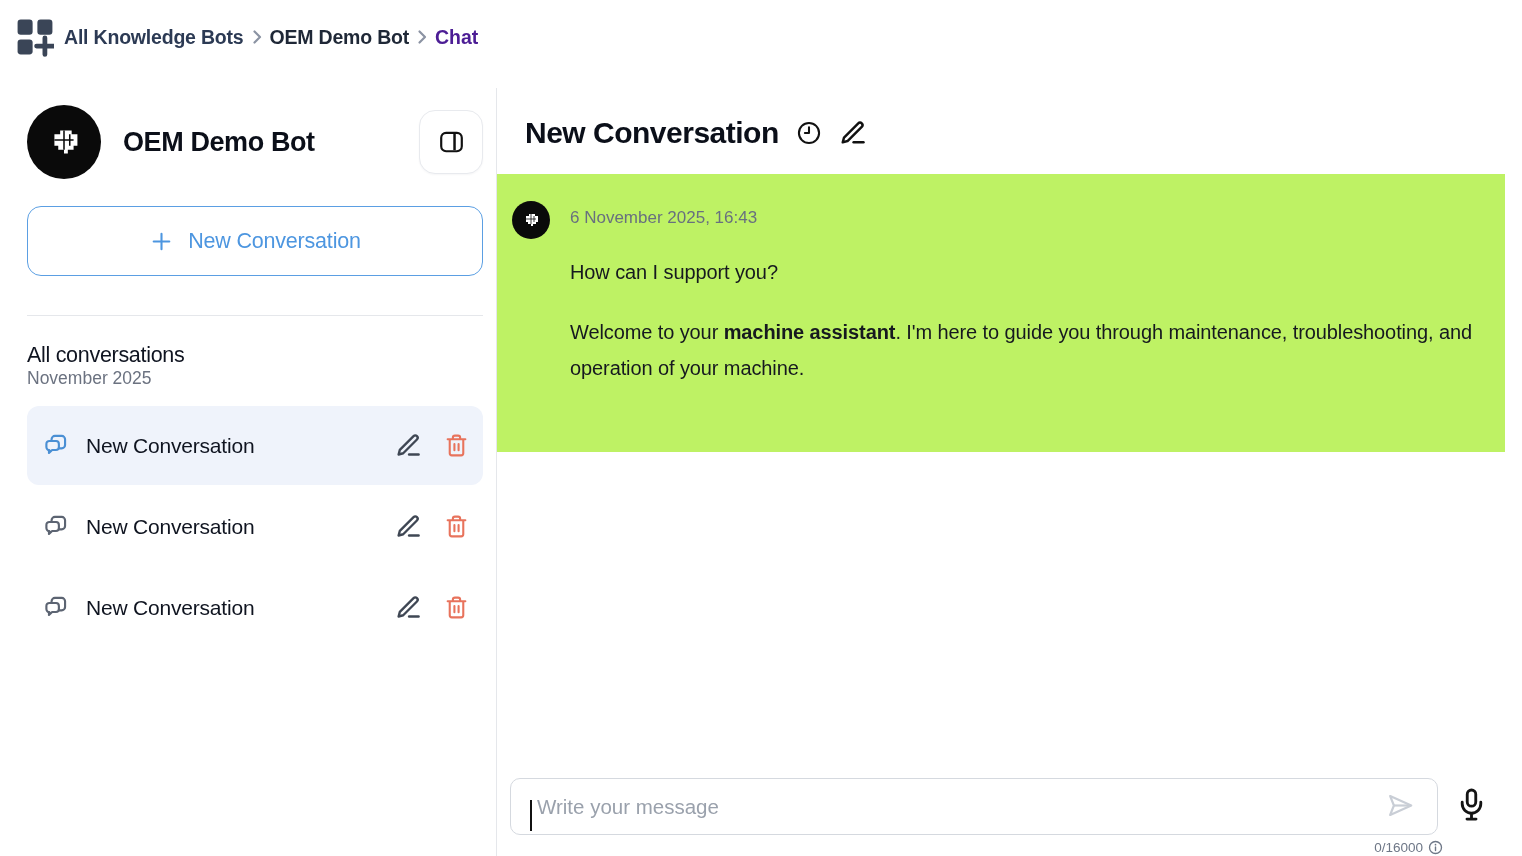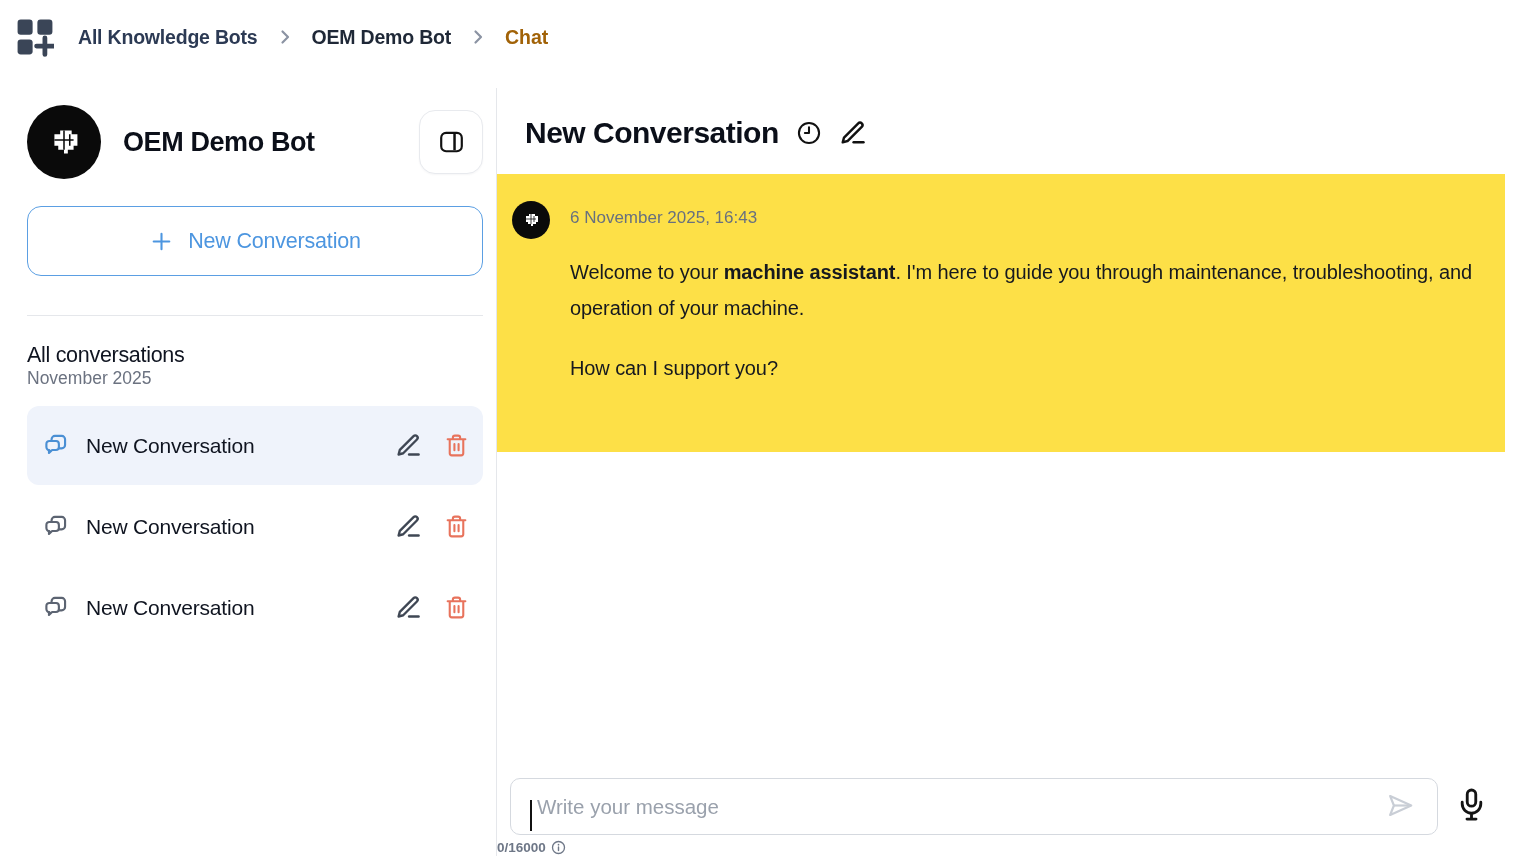--- a/index.html
+++ b/index.html
@@ -1,25 +1,25 @@
 <!DOCTYPE html>
 <html><head>
 <meta charset="utf-8">
 <style>
   * { box-sizing: border-box; margin: 0; padding: 0; }
   html,body { width:1522px; height:856px; overflow:hidden; background:#ffffff;
               font-family:"Liberation Sans", sans-serif; color:#111827; }
 
   
   .breadcrumb { height:88px; display:flex; align-items:flex-start; padding:15px 0 0 16px; }
-  .breadcrumb-inner { display:flex; align-items:center; gap:14px; height:44px; }
+  .breadcrumb-inner { display:flex; align-items:center; height:44px; }
   .bc-grid-icon { width:38px; height:40px; margin-right:10px; }
   .bc-link { font-size:19.5px; font-weight:700; color:#2C3A54; text-decoration:none; letter-spacing:-0.2px; cursor:pointer; }
   .bc-link.current-parent { color:#1F2837; }
-  .bc-current { font-size:19.5px; font-weight:600; color:#a16207; }
+  .bc-current { font-size:19.5px; font-weight:600; color:#4c1d95; }
   .bc-chevron { width:18px; height:18px; margin:0 4px; }
 
   
   .content { display:flex; height:768px; }
   .sidebar { width:497px; border-right:1px solid #E5E7EB; padding:0 13px 0 27px; flex-shrink:0; }
   .main { flex:1; display:flex; flex-direction:column; min-width:0; }
 
   
   .bot-header { display:flex; align-items:center; margin-top:17px; }
   .avatar { background:#0A0A0A; border-radius:50%; flex-shrink:0;
@@ -56,21 +56,21 @@
   .pencil-sm svg { width:27px; height:27px; color:#3F4754; }
   .trash-sm  { margin-left:22px; }
   .trash-sm svg { width:25px; height:25px; color:#E8735C; }
 
   
   .chat-header { display:flex; align-items:center; gap:17px; margin:28px 0 0 28px; }
   .chat-title { font-size:30px; font-weight:700; color:#0B0F19; letter-spacing:-0.5px; }
   .chat-header .icon-btn svg { width:26px; height:26px; color:#111; }
   .chat-header .pencil-lg svg { width:28px; height:28px; }
 
-  .message-block { margin:24px 17px 0 0; background:#fde047; padding:27px 20px 66px 15px;
+  .message-block { margin:24px 17px 0 0; background:#bef264; padding:27px 20px 66px 15px;
                    display:flex; align-items:flex-start; }
   .message-body { margin-left:20px; }
   .msg-time { font-size:17px; color:#68707F; margin-top:7px; }
   .msg-p { font-size:20px; line-height:36px; color:#16191F; margin-top:26px; letter-spacing:-0.1px; max-width:940px; }
   .msg-p + .msg-p { margin-top:24px; }
   .msg-p b { font-weight:700; }
 
   .spacer { flex:1; }
 
   .composer { display:flex; align-items:center; margin:0 35px 0 13px; }
@@ -79,22 +79,22 @@
                padding:0 70px 0 26px; font-family:"Liberation Sans", sans-serif;
                font-size:20.5px; color:#111827; }
   .msg-input::placeholder { color:#9AA1AC; }
   .caret { position:absolute; left:19px; top:21px; width:2px; height:31px; background:#111; }
   .send-btn { position:absolute; right:20px; top:50%; transform:translateY(-50%);
               background:none; border:none; padding:0; cursor:pointer; }
   .send-btn svg { width:33px; height:31px; color:#C9CED6; }
   .mic-btn { background:none; border:none; padding:0; margin-left:18px; cursor:pointer; }
   .mic-btn svg { width:31px; height:37px; color:#141414; }
 
-  .counter-row { display:flex; align-items:center; gap:5px;
-                 margin:3px 79px 0 0; height:18px;font-weight:bold; }
+  .counter-row { display:flex; justify-content:flex-end; align-items:center; gap:5px;
+                 margin:3px 79px 0 0; height:18px; }
   .counter-text { font-size:13.5px; color:#6E7787; }
   .counter-row svg { width:15px; height:15px; color:#6E7787; }
 </style>
 </head>
 <body>
 
 <svg width="0" height="0" style="position:absolute">
   <defs>
     <g id="brain-shape">
       <path d="M7 8h3V6h6v2h3v6h-2v2h-3v2h-2v-2H9v-2H7z" fill="#fff"></path>
@@ -244,22 +244,22 @@
     </div>
 
     <div class="message-block">
       <div class="avatar avatar-sm">
         <svg viewBox="0 0 24 24">
             <use href="#brain-shape"></use>
           </svg>
       </div>
       <div class="message-body">
         <div class="msg-time">6 November 2025, 16:43</div>
+        <p class="msg-p">How can I support you?</p>
         <p class="msg-p"><span>Welcome to your </span><b>machine assistant</b><span>. I'm here to guide you through maintenance, troubleshooting, and operation of your machine.</span></p>
-        <p class="msg-p">How can I support you?</p>
       </div>
     </div>
 
     <div class="spacer"></div>
 
     <div class="composer">
       <div class="input-wrap">
         <div class="caret"></div>
         <input class="msg-input" type="text" placeholder="Write your message" style="">
         <button class="send-btn">

